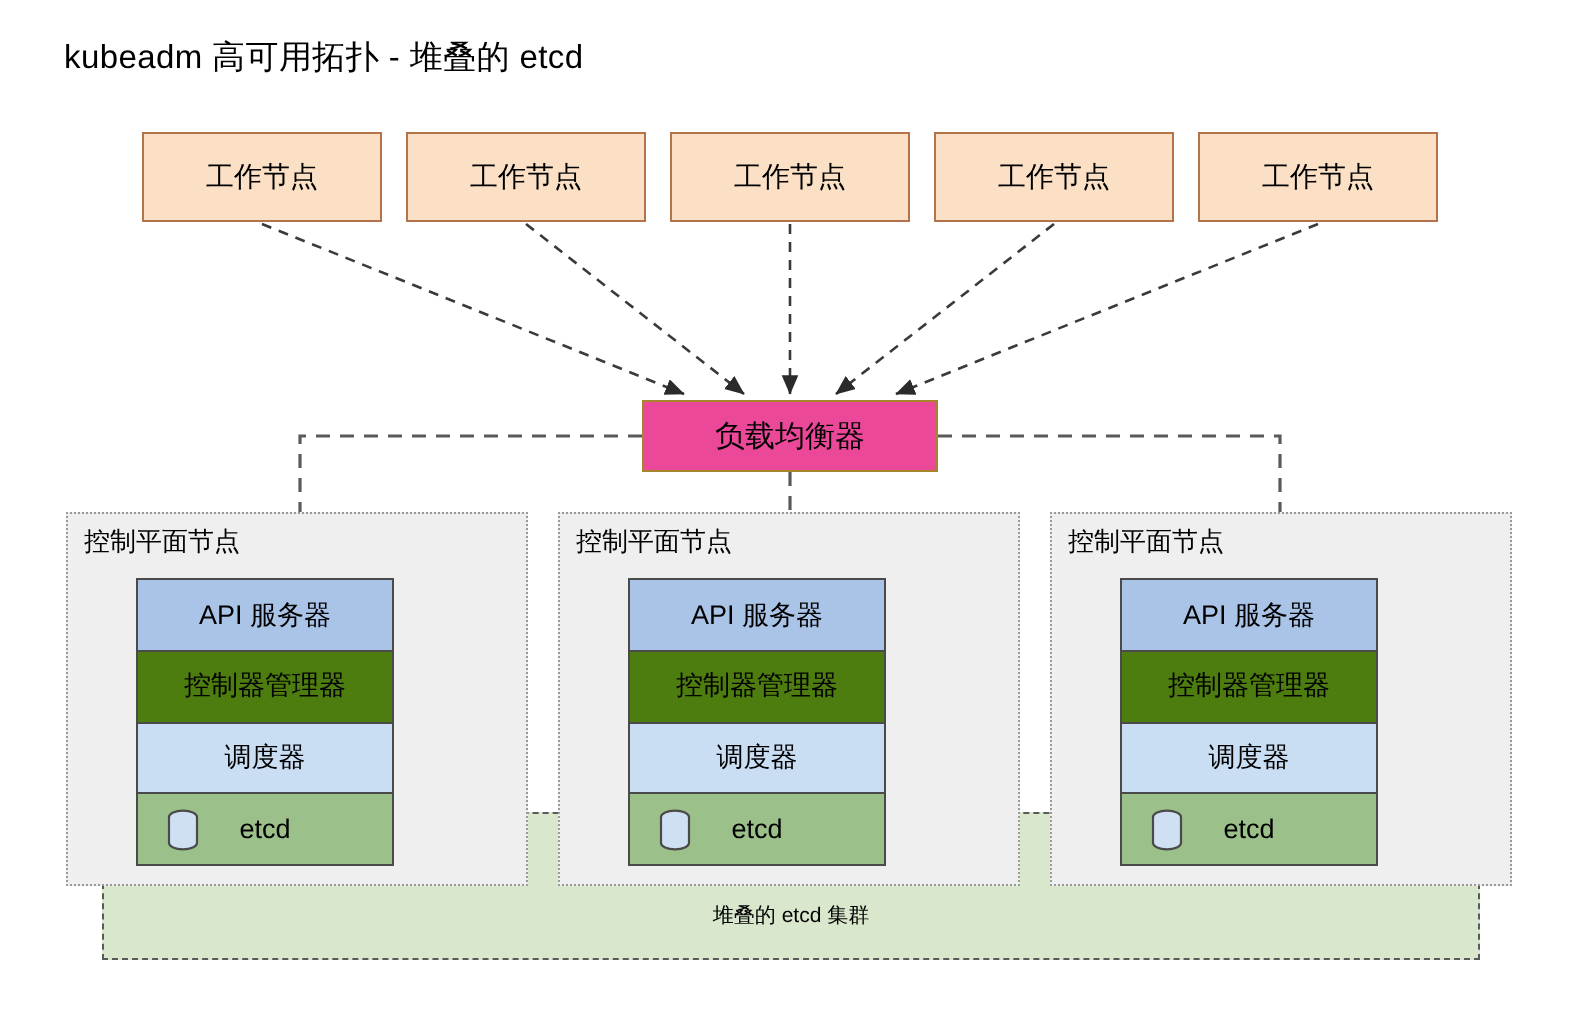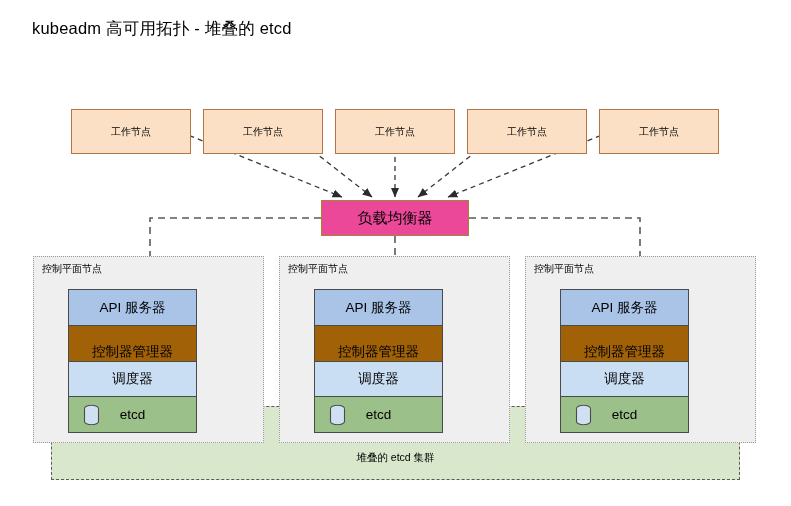--- a/index.html
+++ b/index.html
@@ -47,23 +47,22 @@
     white-space: nowrap;
   }
 
   
   .worker-node {
     top: 66px;
     width: 120px;
     height: 45px;
     background: #fbe0c6;
     border: 1.2px solid #b4744a;
-    font-size: 10px;
-    color: #000000;
-    margin-top: 43px;
+    font-size: 14px;
+    color: #000000;
   }
 
   
   #load-balancer {
     left: 321px;
     top: 200px;
     width: 148px;
     height: 36px;
     background: #ec4899;
     border: 1.2px solid #a8842c;
@@ -78,21 +77,21 @@
     top: 256px;
     width: 231px;
     height: 187px;
     background: #efefef;
     border: 1.4px dotted #9a9a9a;
   }
   .cp-label {
     position: absolute;
     left: 8px;
     top: 5px;
-    font-size: 10px;
+    font-size: 13px;
     color: #000000;
     white-space: nowrap;
   }
 
   
   #etcd-cluster {
     position: absolute;
     box-sizing: border-box;
     left: 51px;
     top: 406px;
@@ -125,21 +124,21 @@
     display: flex;
     align-items: center;
     justify-content: center;
     font-size: 13.5px;
     color: #000000;
     border: 1.2px solid #4a4a4a;
     margin-top: -1.2px;
   }
   .component:first-child { margin-top: 0; }
   .comp-apiserver  { background: #aac4e8; }
-  .comp-controller { background: #a16207; align-items: flex-end; }
+  .comp-controller { background: #4d7c0f; }
   .comp-scheduler  { background: #c9ddf3; }
   .comp-etcd       { background: #9cc089; }
 
   .etcd-cyl-icon {
     position: absolute;
     left: 14px;
     top: 50%;
     transform: translateY(-50%);
     width: 17px;
     height: 21px;

